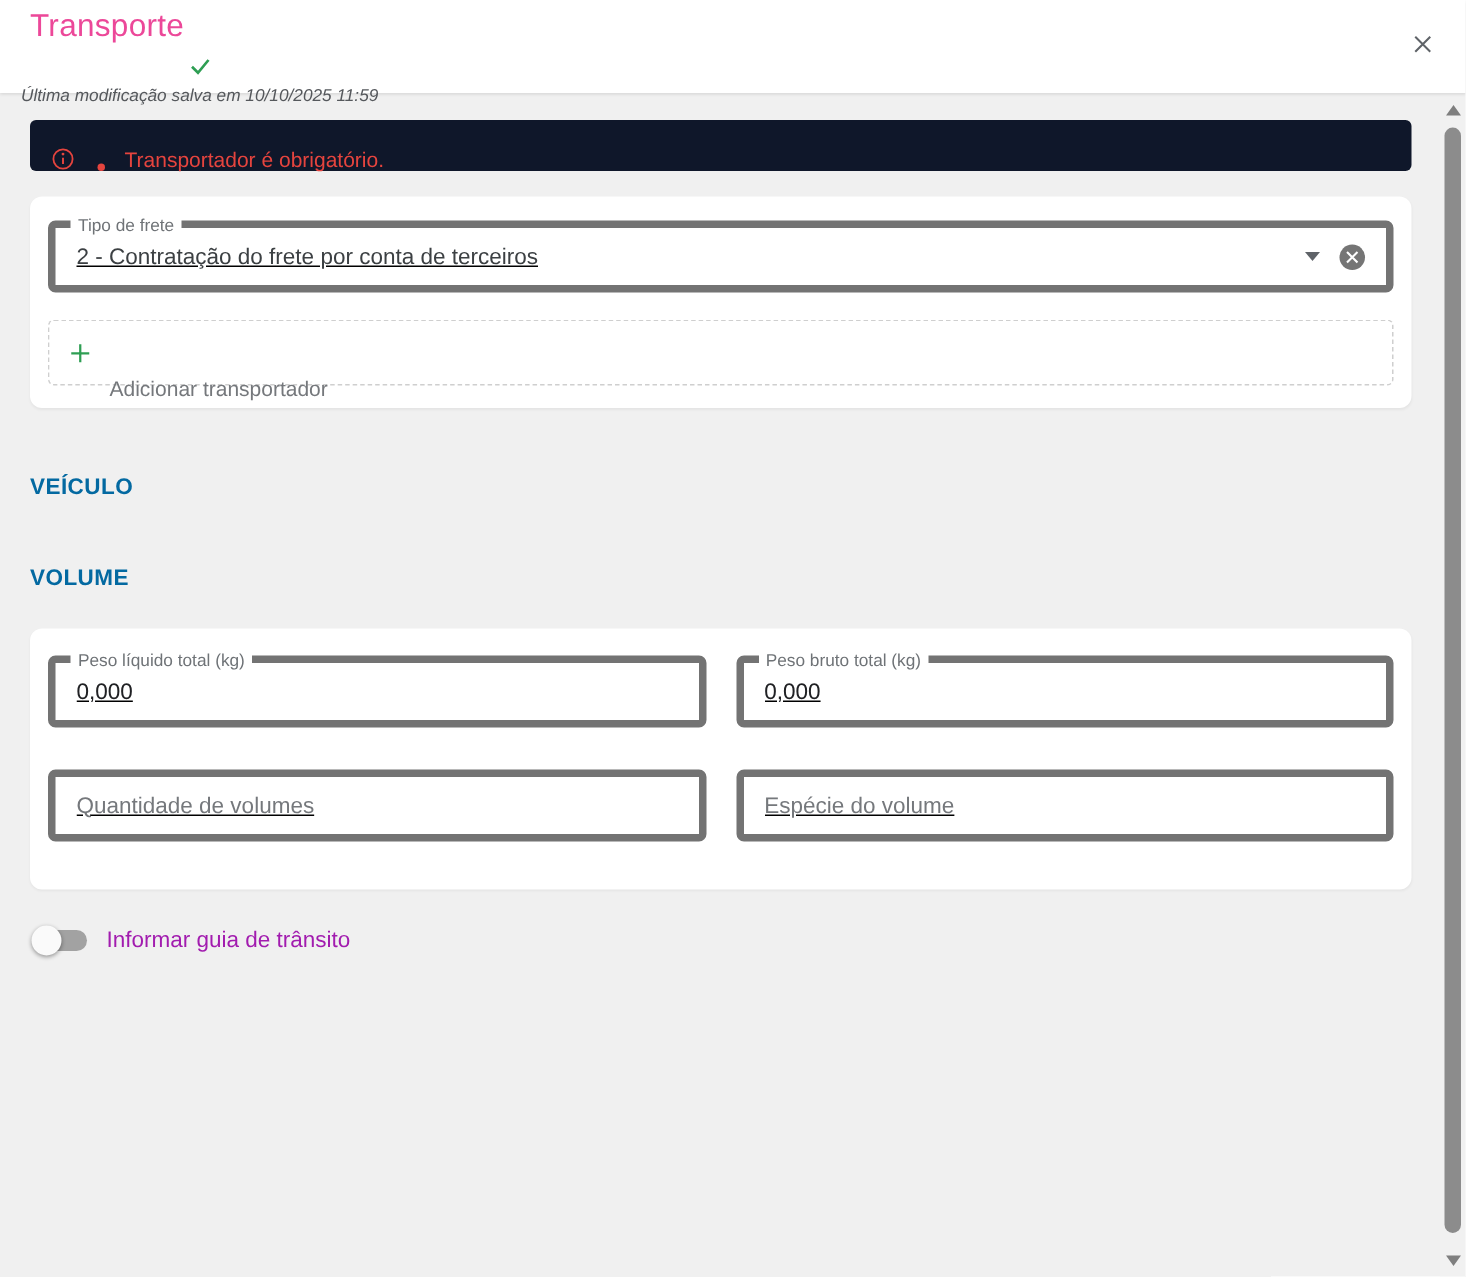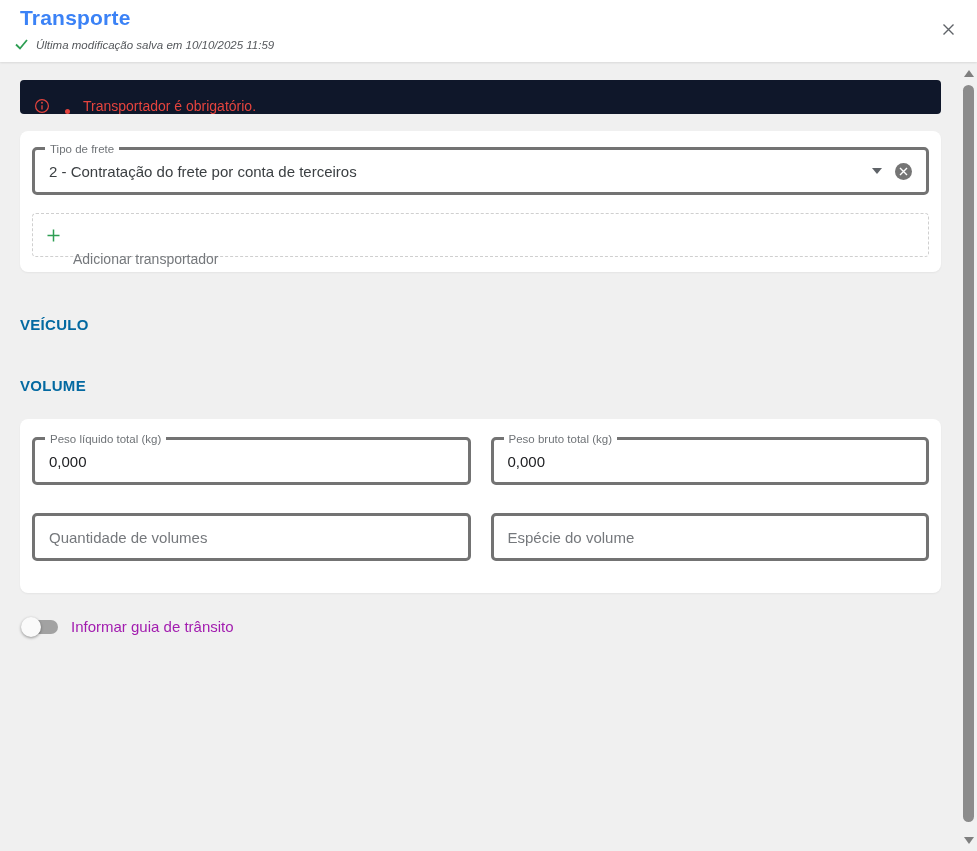--- a/index.html
+++ b/index.html
@@ -3,45 +3,45 @@
 <meta charset="utf-8">
 <style>
   * { margin:0; padding:0; box-sizing:border-box; }
   html,body { width:977px; height:851px; overflow:hidden; background:#fff;
     font-family:"Liberation Sans", sans-serif; }
   .page { position:relative; width:977px; height:851px; }
 
   
   .header { position:relative; height:62px; background:#fff; z-index:3;
     box-shadow:0 1px 2px rgba(0,0,0,0.10); }
-  .title { position:absolute; left:20px; top:6px; font-size:21px; font-weight:700;
-    color:#3b82f6; letter-spacing:0.2px; }
-  .save-row { position:absolute; left:14px; top:38px; display:flex; align-items:center; gap:7px; }
+  .title { position:absolute; left:20px; top:6px; font-size:21px; font-weight:400;
+    color:#ec4899; letter-spacing:0.2px; }
+  .save-row { position:absolute; left:14px; top:38px; display:flex; align-items:center; gap:7px;flex-direction:column; }
   .save-text { font-size:11.5px; font-style:italic; color:#55585c; }
   .close-btn { position:absolute; right:20px; top:20px; width:18px; height:18px;
     display:flex; align-items:center; justify-content:center; cursor:pointer; background:none; border:none; }
 
   
   .scroll-area { position:absolute; top:62px; left:0; right:0; bottom:0; background:#f0f0f0; }
   .content { padding:18px 36px 0 20px; }
 
   
   .alert { height:34px; background:#0f172a; border-radius:4px; display:flex;
     align-items:flex-end; padding:0 14px; margin-bottom:17px; color:#e5443e; }
   .alert-dot { width:5px; height:5px; border-radius:50%; background:#e5443e; margin:0 13px 0 15px; }
   .alert-text { font-size:14px; color:#e5443e; }
 
   
   .card { background:#fff; border-radius:8px; box-shadow:0 1px 2px rgba(0,0,0,0.05);
     padding:16px 12px 15px; }
   .card.pad-lg { padding:18px 12px 32px; }
 
   
-  .field { position:relative; height:48px; border:3px solid #737373; border-radius:5px;
-    background:#fff; display:flex; align-items:center; padding:0 14px; }
+  .field { position:relative; height:48px; border:5px solid #737373; border-radius:5px;
+    background:#fff; display:flex; align-items:center; padding:0 14px;text-decoration:underline; }
   .field input { border:none; outline:none; width:100%; height:100%; font-size:15px;
     color:#202124; background:transparent; font-family:"Liberation Sans", sans-serif; }
   .field input::placeholder { color:#75787c; opacity:1; }
   .float-label { position:absolute; top:-8px; left:10px; background:#fff; padding:0 5px;
     font-size:11.5px; color:#6f7377; line-height:15px; white-space:nowrap; }
   .value-text { flex:1; font-size:15px; color:#3c4043; }
   .placeholder-text { flex:1; font-size:15px; color:#75787c; }
   .caret { flex:none; margin-left:8px; }
   .clear-btn { flex:none; width:17px; height:17px; margin-left:13px; border:none; cursor:pointer;
     border-radius:50%; background:#757575; display:flex; align-items:center; justify-content:center; }

